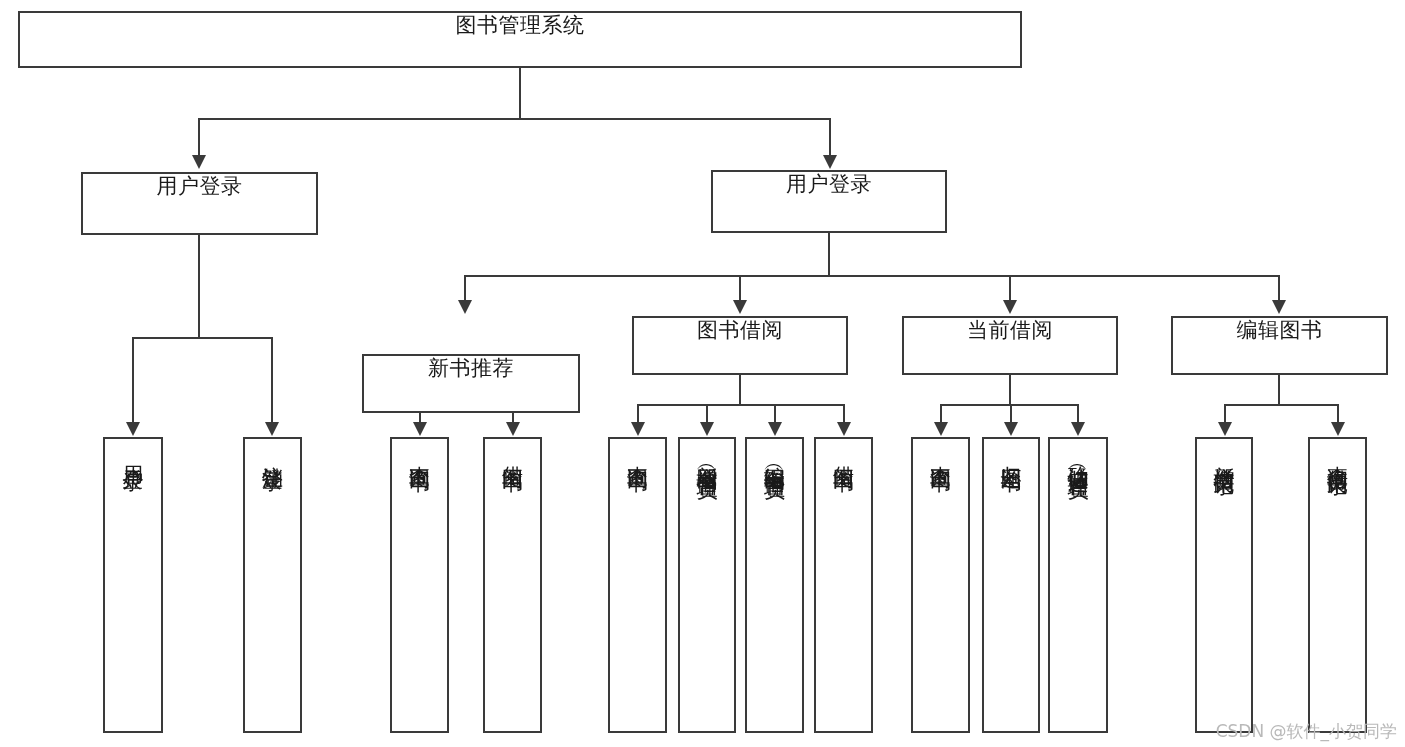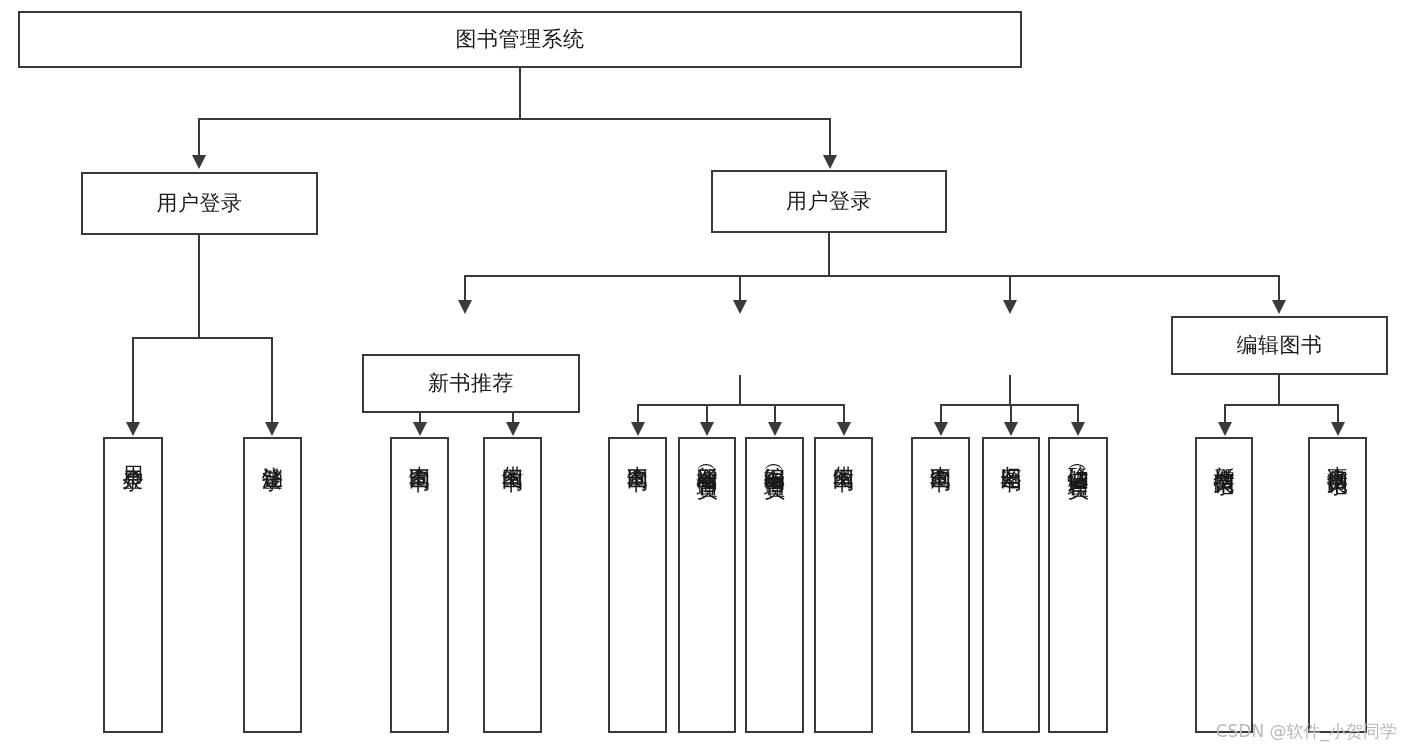--- a/index.html
+++ b/index.html
@@ -17,21 +17,20 @@
     background: #ffffff;
     overflow: hidden;
   }
   .node {
     position: absolute;
     box-sizing: border-box;
     border: 2px solid #3a3a3a;
     background: #ffffff;
     color: #1a1a1a;
     display: flex;
-    align-items: center;
     justify-content: center;
     z-index: 3;
   }
   .node .label {
     font-size: 21px;
     line-height: 1.15;
     white-space: nowrap;
     letter-spacing: 0.5px;
   }
   
@@ -87,21 +86,27 @@
   </div>
 
   <div class="node" style="left:711px; top:170px; width:236px; height:63px;">
     <span class="label">用户登录</span>
   </div>
 
   <div class="node" style="left:362px; top:316px; width:218px; height:59px;margin-top:38px;">
     <span class="label">新书推荐</span>
   </div>
 
-
+  <div class="node" style="left:632px; top:316px; width:216px; height:59px;">
+    <span class="label">图书借阅</span>
+  </div>
+
+  <div class="node" style="left:902px; top:316px; width:216px; height:59px;">
+    <span class="label">当前借阅</span>
+  </div>
 
   <div class="node" style="left:1171px; top:316px; width:217px; height:59px;">
     <span class="label">编辑图书</span>
   </div>
 
   <div class="node vertical" style="left:103px; top:437px; width:60px; height:296px;">
     <span class="label">用户登录</span>
   </div>
 
   <div class="node vertical" style="left:243px; top:437px; width:59px; height:296px;">

